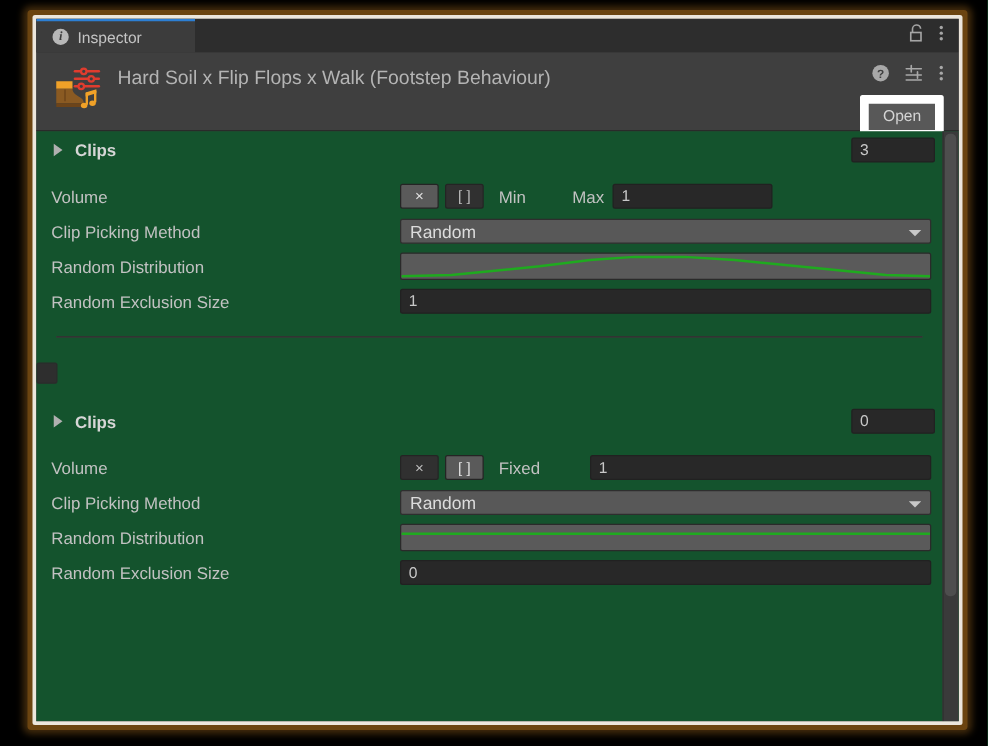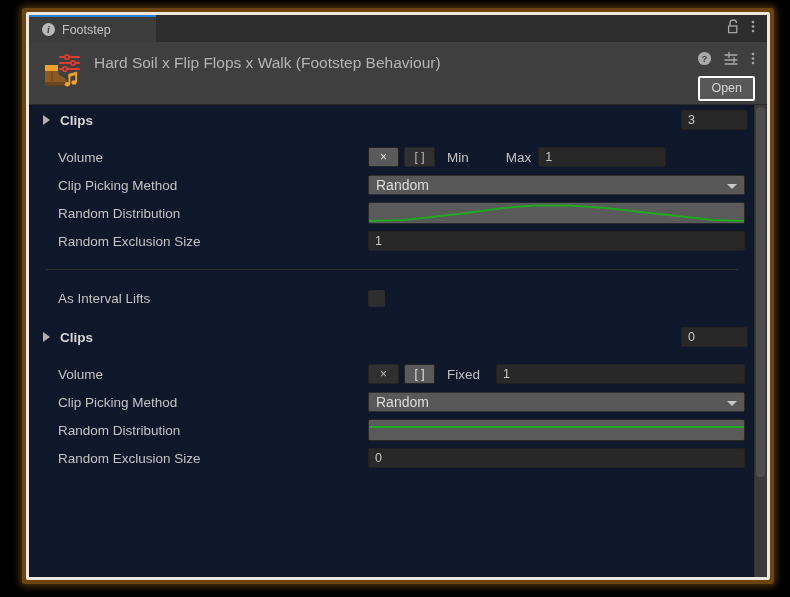--- a/index.html
+++ b/index.html
@@ -104,33 +104,33 @@
   }
   #objheader-icons {
     position: absolute;
     right: 12px; top: 9px;
     display: flex; align-items: center; gap: 12px;
   }
   #open-btn {
     position: absolute;
     right: 12px; top: 34px;
     background: #585858;
-    border: 2px solid #ffffff;
+    border: 7px solid #ffffff;
     border-radius: 2px;
     color: #d4d4d4;
     font-size: 12.5px;
     padding: 3px 11px 4px 11px;
     font-family: "Liberation Sans", sans-serif;
   }
 
   
   #body {
     flex: 1 1 auto;
     position: relative;
-    background: #0f172a;
+    background: #14532d;
     overflow: hidden;
   }
   #content {
     position: absolute;
     left: 0; top: 0; right: 13px; bottom: 0;
     padding: 0;
   }
   #scrollbar-track {
     position: absolute;
     right: 0; top: 0; bottom: 0;
@@ -181,22 +181,22 @@
   }
 
   
   .row {
     height: 28px;
     display: flex;
     align-items: center;
     position: relative;
   }
   .row-label {
-    width: 339px;
-    padding-left: 29px;
+    width: 291px;
+    padding-left: 12px;
     color: #c2c2c2;
     font-size: 13.5px;
     flex: 0 0 auto;
     white-space: nowrap;
   }
   .row-label.link { color: #5a9fe0; }
   .row-field {
     flex: 1 1 auto;
     display: flex;
     align-items: center;
@@ -309,21 +309,21 @@
 <body>
 
 <div id="frame-outer"></div>
 <div id="frame-inner"></div>
 
 <div id="inspector">
 
   <div id="tabbar">
     <div class="tab">
       <span class="info-icon">i</span>
-      <span>Footstep</span>
+      <span>Inspector</span>
     </div>
     <div id="tabbar-spacer"></div>
     <div id="tabbar-right">
       <span class="tb-ico">
         <svg width="13" height="15" viewBox="0 0 13 15">
           <path d="M3 7 V4.5 A3 3 0 0 1 9.5 4.0" fill="none" stroke="#c0c0c0" stroke-width="1.3"></path>
           <rect x="1.6" y="7" width="8.2" height="6.6" fill="none" stroke="#c0c0c0" stroke-width="1.3"></rect>
         </svg>
       </span>
       <span class="tb-ico">
@@ -450,21 +450,20 @@
           <span class="num-field grow">1</span>
         </span>
       </div>
 
       <div class="spacer-14"></div>
       <div class="separator"></div>
       <div class="spacer-14"></div>
 
 
       <div class="row">
-        <span class="row-label">As Interval Lifts</span>
         <span class="row-field">
           <span class="cbox"></span>
         </span>
       </div>
 
       <div class="spacer-10"></div>
 
       <div class="foldout">
         <span class="arrow"></span>
         <span class="foldout-label">Clips</span>
@@ -473,21 +472,21 @@
 
       <div class="spacer-8"></div>
 
       <div class="row">
         <span class="row-label">Volume</span>
         <span class="row-field">
           <span class="toggle-group">
             <span class="tg-btn">×</span>
             <span class="tg-btn active">[ ]</span>
           </span>
-          <span class="sub-label" style="margin-right:16px">Fixed</span>
+          <span class="sub-label" style="margin-right:40px">Fixed</span>
           <span class="num-field grow">1</span>
         </span>
       </div>
 
       <div class="row">
         <span class="row-label">Clip Picking Method</span>
         <span class="row-field">
           <span class="dropdown">
             <span>Random</span>
             <span class="dd-arrow"></span>

